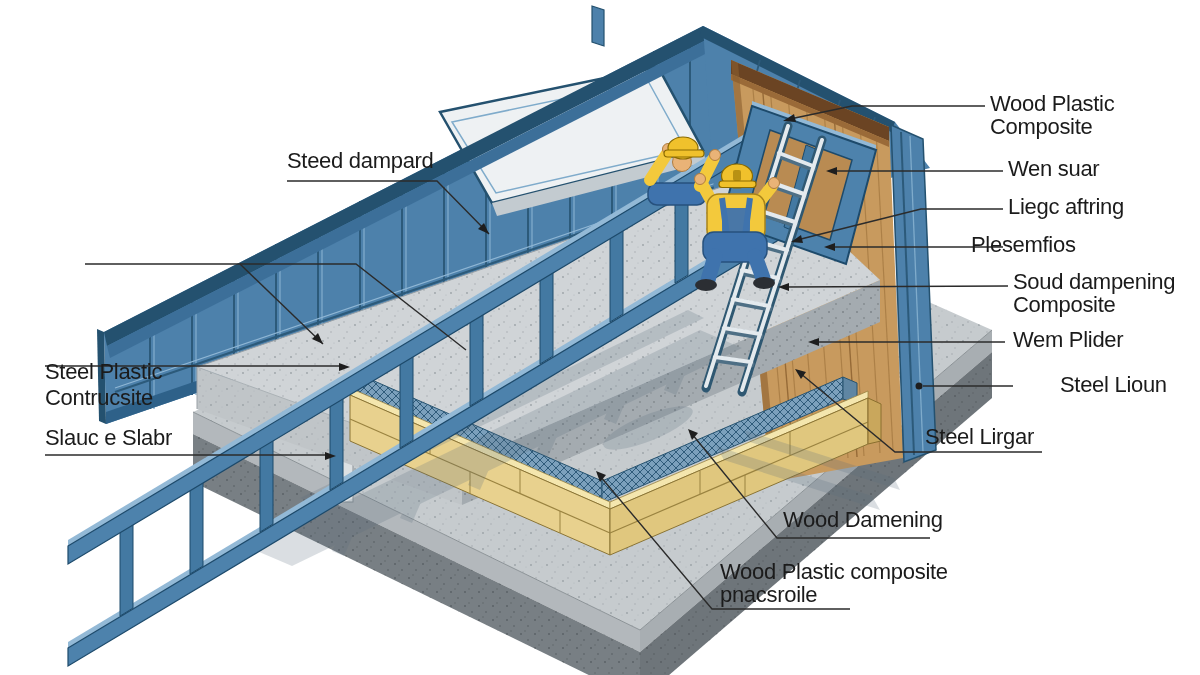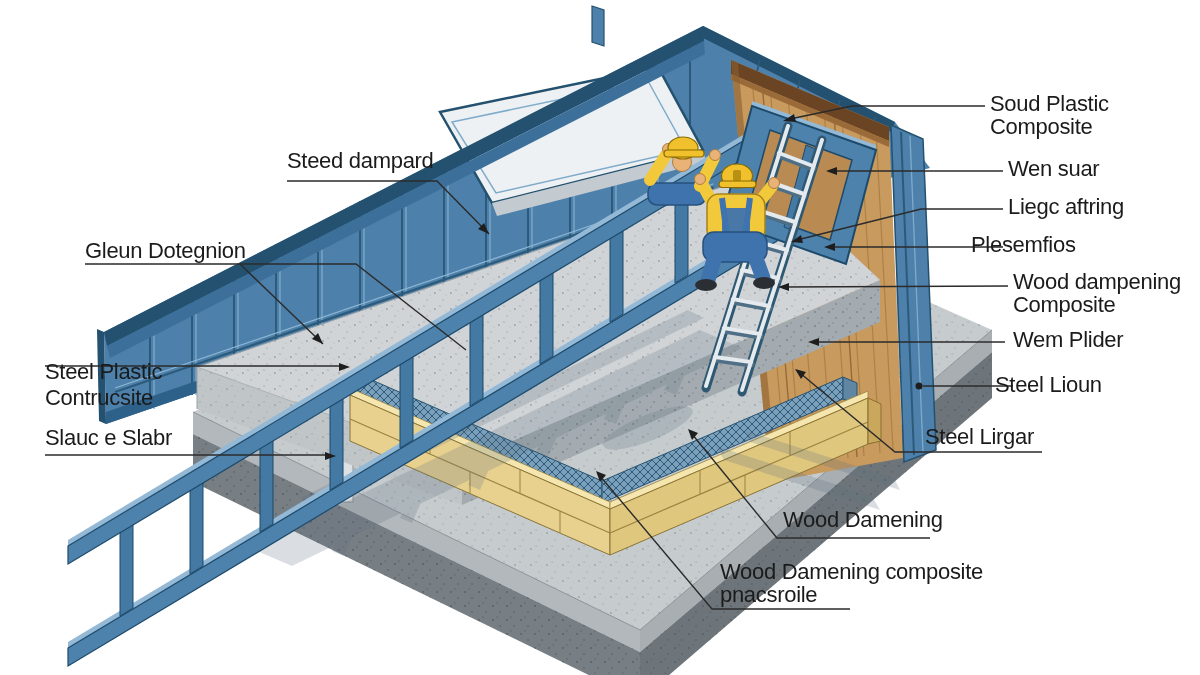--- a/index.html
+++ b/index.html
@@ -325,57 +325,54 @@
     <circle cx="919" cy="386" r="3.5"></circle>
     <polygon points="795,369 806,372 801,379"></polygon>
     <polygon points="688,429 698,433 692,440"></polygon>
     <polygon points="596,471 606,475 600,482"></polygon>
   </g>
 </svg>
 
 <div class="lbl" style="left:287px;top:149px">
       <span>Steed dampard</span>
     </div>
-<div class="lbl" style="left:85px;top:239px">
-      <span>Gleun Dotegnion</span>
-    </div>
 <div class="lbl" style="left:45px;top:360px">
       <span>Steel Plastic</span>
       <span style="margin-top:3px">Contrucsite</span>
     </div>
 <div class="lbl" style="left:45px;top:426px">
       <span>Slauc e Slabr</span>
     </div>
 <div class="lbl" style="left:990px;top:92px">
-      <span>Soud Plastic</span>
+      <span>Wood Plastic</span>
       <span>Composite</span>
     </div>
 <div class="lbl" style="left:1008px;top:157px">
       <span>Wen suar</span>
     </div>
 <div class="lbl" style="left:1008px;top:195px">
       <span>Liegc aftring</span>
     </div>
 <div class="lbl" style="left:971px;top:233px">
       <span>Plesemfios</span>
     </div>
 <div class="lbl" style="left:1013px;top:270px">
-      <span>Wood dampening</span>
+      <span>Soud dampening</span>
       <span>Composite</span>
     </div>
 <div class="lbl" style="left:1013px;top:328px">
       <span>Wem Plider</span>
     </div>
-<div class="lbl" style="left:995px;top:373px">
+<div class="lbl" style="left:1060px;top:373px">
       <span>Steel Lioun</span>
     </div>
 <div class="lbl" style="left:925px;top:425px">
       <span>Steel Lirgar</span>
     </div>
 <div class="lbl" style="left:783px;top:508px">
       <span>Wood Damening</span>
     </div>
 <div class="lbl" style="left:720px;top:560px">
-      <span>Wood Damening composite</span>
+      <span>Wood Plastic composite</span>
       <span>pnacsroile</span>
     </div>
 
 </div>
 
 </body></html>

